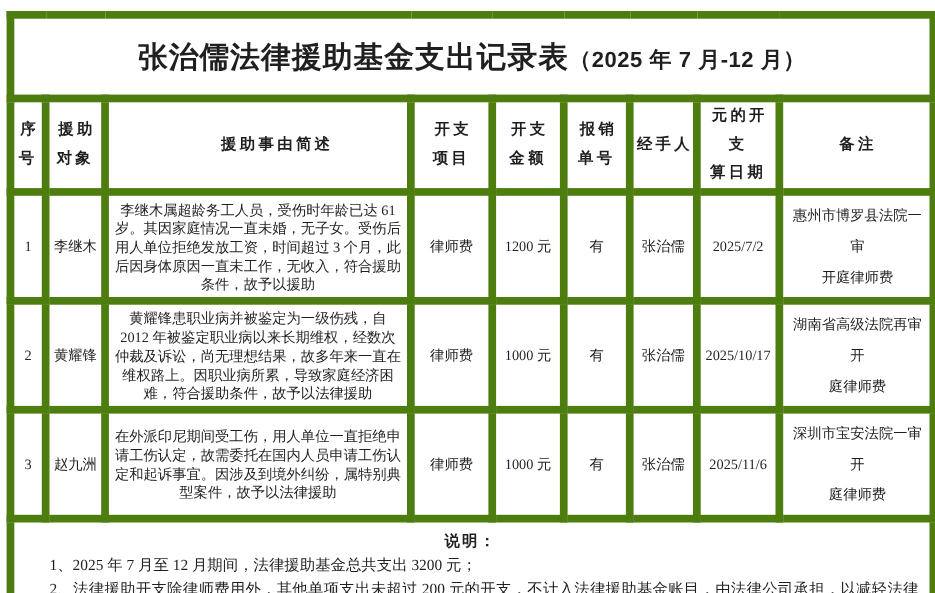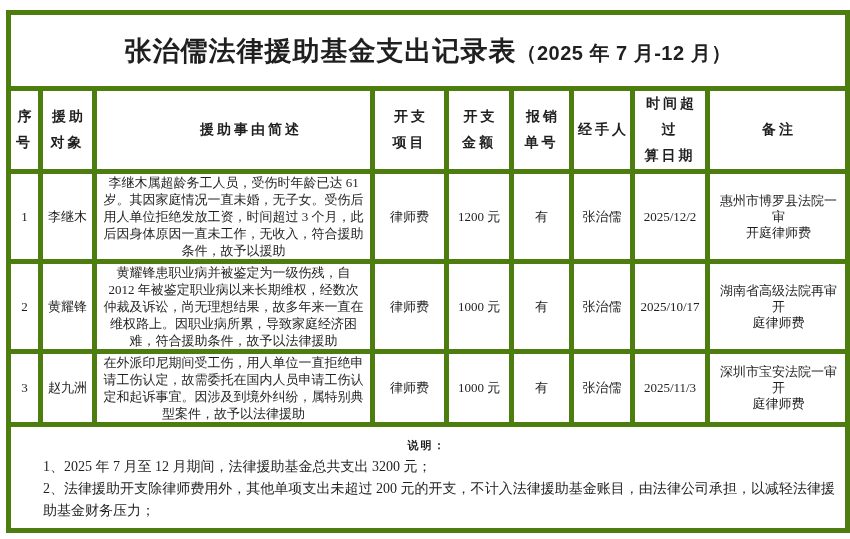--- a/index.html
+++ b/index.html
@@ -15,21 +15,21 @@
     left: 6px; top: 10px;
     width: 839px; height: 518px;
   }
   table.record-table {
     width: 100%; height: 100%;
     border-collapse: collapse;
     table-layout: fixed;
     border: 2px solid #1b1b1b;
   }
   table.record-table td, table.record-table th {
-    border: 5px solid #4d7c0f;
+    border: 7px solid #4d7c0f;
     vertical-align: middle;
     font-size: 13px;
     text-align: center;
     overflow: hidden;
   }
   
   td.title-cell {
     height: 76px;
     text-align: center;
     vertical-align: middle;
@@ -66,34 +66,34 @@
   td.cell-summary {
     text-align: justify;
     font-size: 12.5px;
     line-height: 17px;
     padding: 0 5px;
     vertical-align: middle;
   }
   td.cell-remark {
     text-align: left;
     padding: 4px 6px 4px 8px;
-    line-height: 16px;
+    line-height: 28px;
     white-space: pre-line;
     font-size: 13px;
   }
   td.cell-amount, td.cell-date { font-size: 13px; }
   
   td.notes-cell {
     vertical-align: top;
     text-align: left;
     padding: 7px 10px 6px 8px;
   }
   .notes-label {
     font-weight: 700;
-    font-size: 11px;
+    font-size: 14px;
     letter-spacing: 2px;
     line-height: 22px;
   }
   .note-item {
     font-size: 14px;
     line-height: 22px;
     padding-left: 24px;
     text-align: justify;
   }
 </style>
@@ -125,33 +125,33 @@
         <th>援助
 对象</th>
         <th class="th-summary">援助事由简述</th>
         <th>开支
 项目</th>
         <th>开支
 金额</th>
         <th>报销
 单号</th>
         <th class="th-handler">经手人</th>
-        <th>时间超过
+        <th>元的开支
 算日期</th>
         <th class="th-remark">备注</th>
       </tr>
       <tr class="data-row-1">
         <td>1</td>
         <td>李继木</td>
         <td class="cell-summary">李继木属超龄务工人员，受伤时年龄已达 61 岁。其因家庭情况一直未婚，无子女。受伤后用人单位拒绝发放工资，时间超过 3 个月，此后因身体原因一直未工作，无收入，符合援助条件，故予以援助</td>
         <td>律师费</td>
         <td class="cell-amount">1200 元</td>
         <td>有</td>
         <td>张治儒</td>
-        <td class="cell-date">2025/12/2</td>
+        <td class="cell-date">2025/7/2</td>
         <td class="cell-remark">惠州市博罗县法院一审
 开庭律师费</td>
       </tr>
       <tr class="data-row-2">
         <td>2</td>
         <td>黄耀锋</td>
         <td class="cell-summary">黄耀锋患职业病并被鉴定为一级伤残，自 2012 年被鉴定职业病以来长期维权，经数次仲裁及诉讼，尚无理想结果，故多年来一直在维权路上。因职业病所累，导致家庭经济困难，符合援助条件，故予以法律援助</td>
         <td>律师费</td>
         <td class="cell-amount">1000 元</td>
         <td>有</td>
@@ -161,21 +161,21 @@
 庭律师费</td>
       </tr>
       <tr class="data-row-3">
         <td>3</td>
         <td>赵九洲</td>
         <td class="cell-summary">在外派印尼期间受工伤，用人单位一直拒绝申请工伤认定，故需委托在国内人员申请工伤认定和起诉事宜。因涉及到境外纠纷，属特别典型案件，故予以法律援助</td>
         <td>律师费</td>
         <td class="cell-amount">1000 元</td>
         <td>有</td>
         <td>张治儒</td>
-        <td class="cell-date">2025/11/3</td>
+        <td class="cell-date">2025/11/6</td>
         <td class="cell-remark">深圳市宝安法院一审开
 庭律师费</td>
       </tr>
       <tr>
         <td class="notes-cell" colspan="9">
           <div class="notes-label">说明：</div>
           <div class="note-item">1、2025 年 7 月至 12 月期间，法律援助基金总共支出 3200 元；</div>
           <div class="note-item">2、法律援助开支除律师费用外，其他单项支出未超过 200 元的开支，不计入法律援助基金账目，由法律公司承担，以减轻法律援助基金财务压力；</div>
 
         </td>

